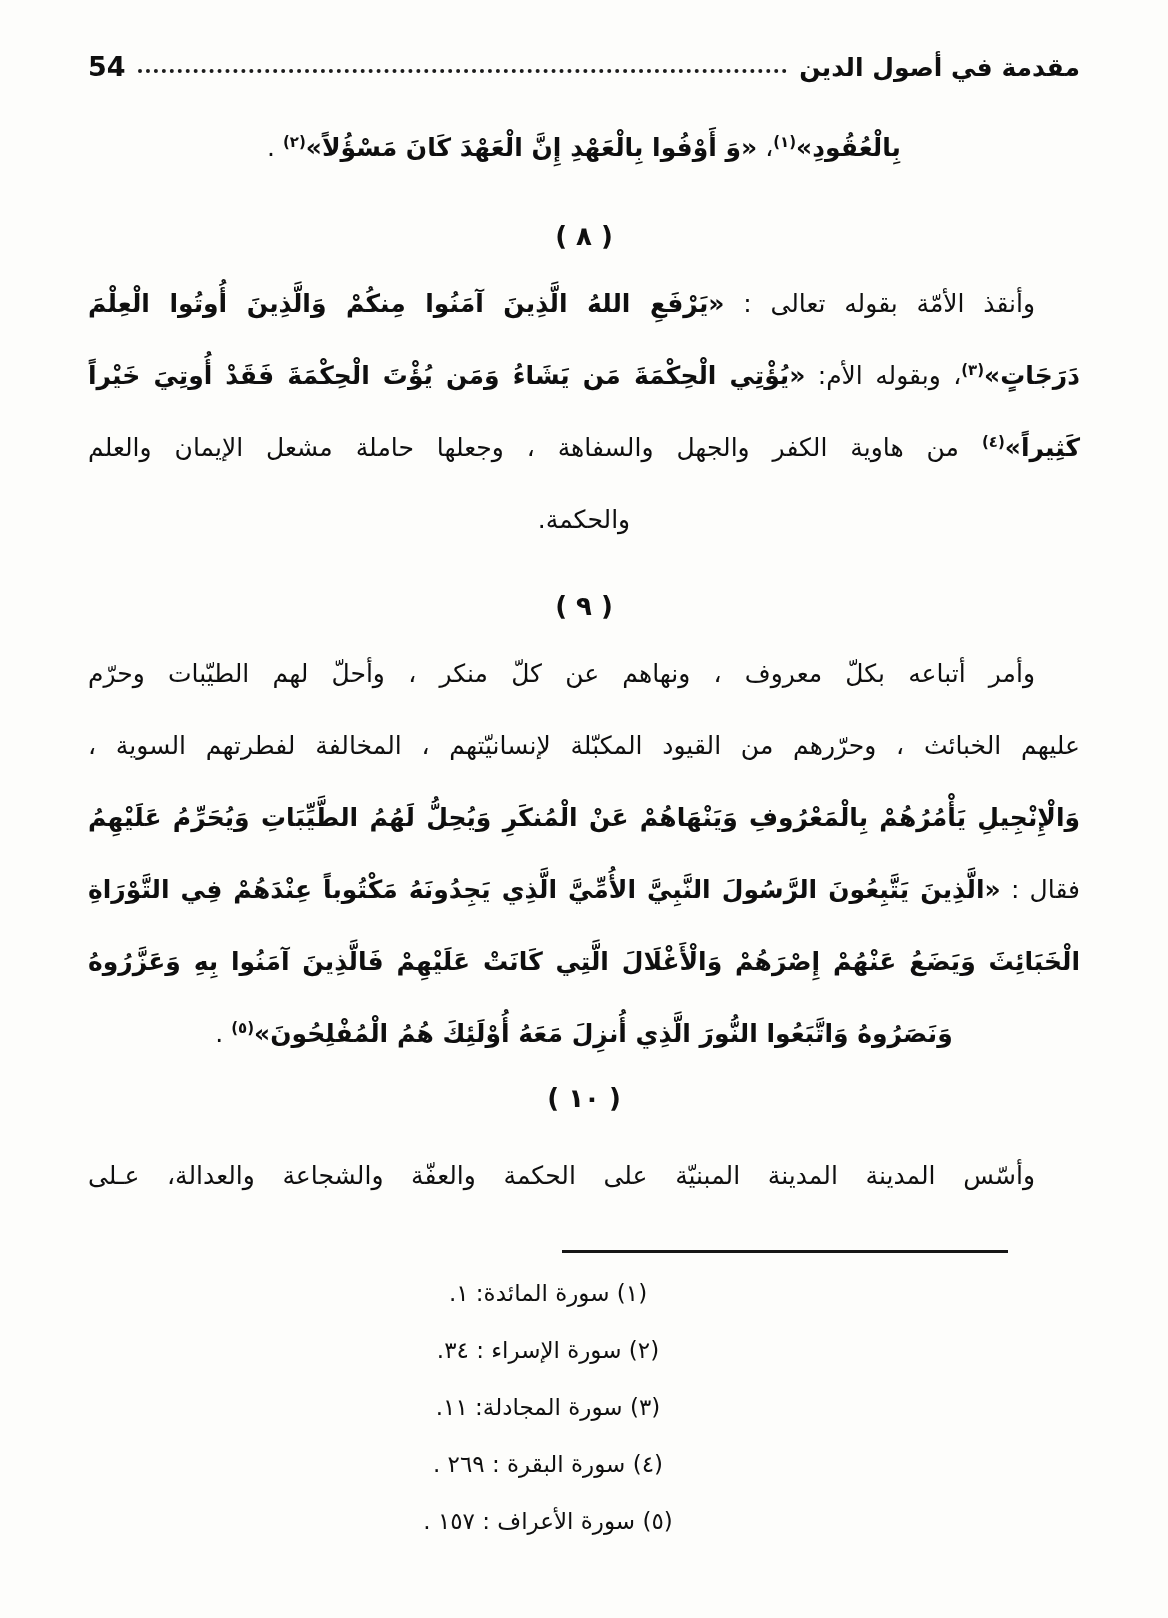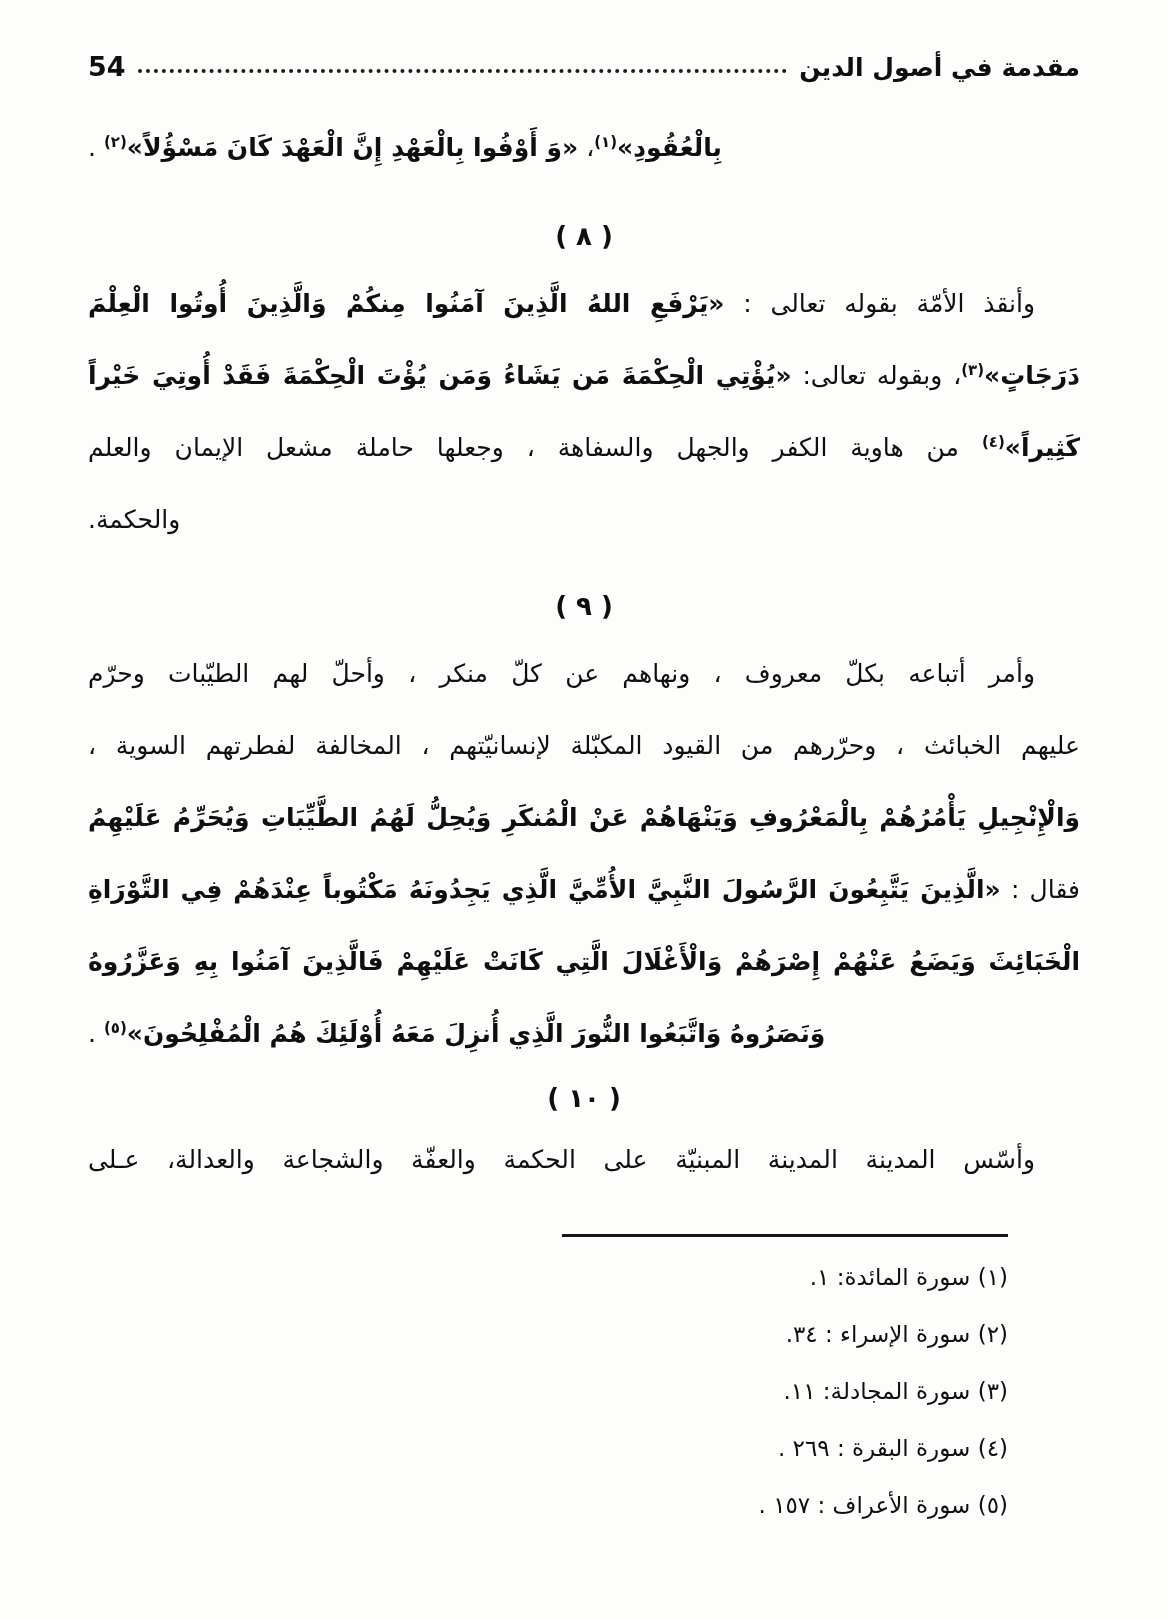--- a/index.html
+++ b/index.html
@@ -30,21 +30,21 @@
     border-bottom: 4px dotted #1c1c1c;
     margin: 0 12px 9px 12px;
     height: 0;
   }
   .page-number { font-size: 27px; white-space: nowrap; }
 
   
   .body { font-size: 25px; }
   .line {
     line-height: 72px;
-    text-align: left;
+    text-align: center;
     margin: 0;
   }
   .line.fill { text-align: justify; text-align-last: justify; }
   .line.indent { padding-right: 45px; }
   .continuation { margin-top: 30px; }
 
   .seg-normal { font-weight: normal; }
   .seg-verse  { font-weight: bold; }
   .seg-sup {
     font-size: 0.60em;
@@ -55,57 +55,57 @@
 
   .section-heading {
     text-align: center;
     font-size: 26px;
     font-weight: bold;
     line-height: 44px;
     margin: 0;
   }
   .heading-8  { margin-top: 30px; margin-bottom: 10px; }
   .heading-9  { margin-top: 28px; margin-bottom: 10px; }
-  .heading-10 { margin-top: 6px;  margin-bottom: 4px;  }
+  .heading-10 { margin-top: 6px;  margin-bottom: 20px;  }
 
   
   .footer { margin-top: 38px; }
   .footnote-rule {
     width: 446px;
     height: 3px;
     background: #161616;
     margin-right: 72px;
     margin-bottom: 12px;
   }
   .footnotes {
     list-style: none;
     margin: 0;
     padding: 0 72px 0 0;
     font-size: 23px;
   }
-  .footnote { line-height: 57px; text-align: right; }
+  .footnote { line-height: 57px; text-align: center; }
 </style>
 </head>
 <body>
 
 <div class="page">
 
   <header class="header">
     <span class="running-title">مقدمة في أصول الدين</span>
     <span class="leader"></span>
     <span class="page-number">54</span>
   </header>
 
   <main class="body">
 
     <p class="line continuation"><span class="seg-verse">بِالْعُقُودِ»</span><span class="seg-sup">(١)</span><span class="seg-normal">، </span><span class="seg-verse">«وَ أَوْفُوا بِالْعَهْدِ إِنَّ الْعَهْدَ كَانَ مَسْؤُلاً»</span><span class="seg-sup">(٢)</span><span class="seg-normal"> .</span></p>
 
     <h2 class="section-heading heading-8">( ٨ )</h2>
     <p class="line fill indent"><span class="seg-normal">وأنقذ الأمّة بقوله تعالى : </span><span class="seg-verse">«يَرْفَعِ اللهُ الَّذِينَ آمَنُوا مِنكُمْ وَالَّذِينَ أُوتُوا الْعِلْمَ</span></p>
-    <p class="line fill"><span class="seg-verse">دَرَجَاتٍ»</span><span class="seg-sup">(٣)</span><span class="seg-normal">، وبقوله تعالى: </span><span class="seg-verse">«يُؤْتِي الْحِكْمَةَ مَن يَشَاءُ وَمَن يُؤْتَ الْحِكْمَةَ فَقَدْ أُوتِيَ خَيْراً</span></p>
+    <p class="line fill"><span class="seg-verse">دَرَجَاتٍ»</span><span class="seg-sup">(٣)</span><span class="seg-normal">، وبقوله الأم: </span><span class="seg-verse">«يُؤْتِي الْحِكْمَةَ مَن يَشَاءُ وَمَن يُؤْتَ الْحِكْمَةَ فَقَدْ أُوتِيَ خَيْراً</span></p>
     <p class="line fill"><span class="seg-verse">كَثِيراً»</span><span class="seg-sup">(٤)</span><span class="seg-normal"> من هاوية الكفر والجهل والسفاهة ، وجعلها حاملة مشعل الإيمان والعلم</span></p>
     <p class="line"><span class="seg-normal">والحكمة.</span></p>
 
     <h2 class="section-heading heading-9">( ٩ )</h2>
     <p class="line fill indent"><span class="seg-normal">وأمر أتباعه بكلّ معروف ، ونهاهم عن كلّ منكر ، وأحلّ لهم الطيّبات وحرّم</span></p>
     <p class="line fill"><span class="seg-normal">عليهم الخبائث ، وحرّرهم من القيود المكبّلة لإنسانيّتهم ، المخالفة لفطرتهم السوية ،</span></p>
     <p class="line fill"><span class="seg-verse">وَالْإِنْجِيلِ يَأْمُرُهُمْ بِالْمَعْرُوفِ وَيَنْهَاهُمْ عَنْ الْمُنكَرِ وَيُحِلُّ لَهُمُ الطَّيِّبَاتِ وَيُحَرِّمُ عَلَيْهِمُ</span></p>
     <p class="line fill"><span class="seg-normal">فقال : </span><span class="seg-verse">«الَّذِينَ يَتَّبِعُونَ الرَّسُولَ النَّبِيَّ الأُمِّيَّ الَّذِي يَجِدُونَهُ مَكْتُوباً عِنْدَهُمْ فِي التَّوْرَاةِ</span></p>
     <p class="line fill"><span class="seg-verse">الْخَبَائِثَ وَيَضَعُ عَنْهُمْ إِصْرَهُمْ وَالْأَغْلَالَ الَّتِي كَانَتْ عَلَيْهِمْ فَالَّذِينَ آمَنُوا بِهِ وَعَزَّرُوهُ</span></p>
     <p class="line"><span class="seg-verse">وَنَصَرُوهُ وَاتَّبَعُوا النُّورَ الَّذِي أُنزِلَ مَعَهُ أُوْلَئِكَ هُمُ الْمُفْلِحُونَ»</span><span class="seg-sup">(٥)</span><span class="seg-normal"> .</span></p>

